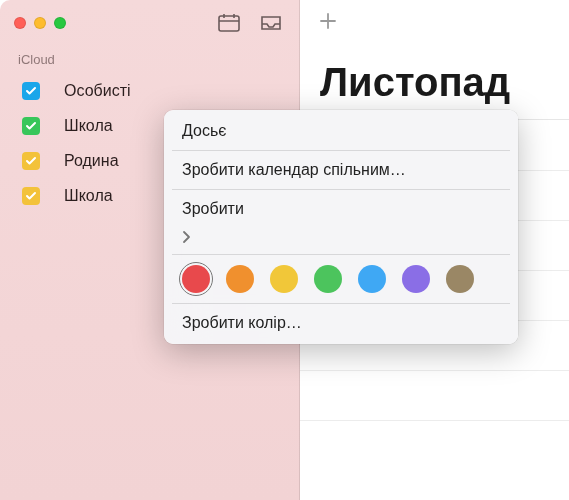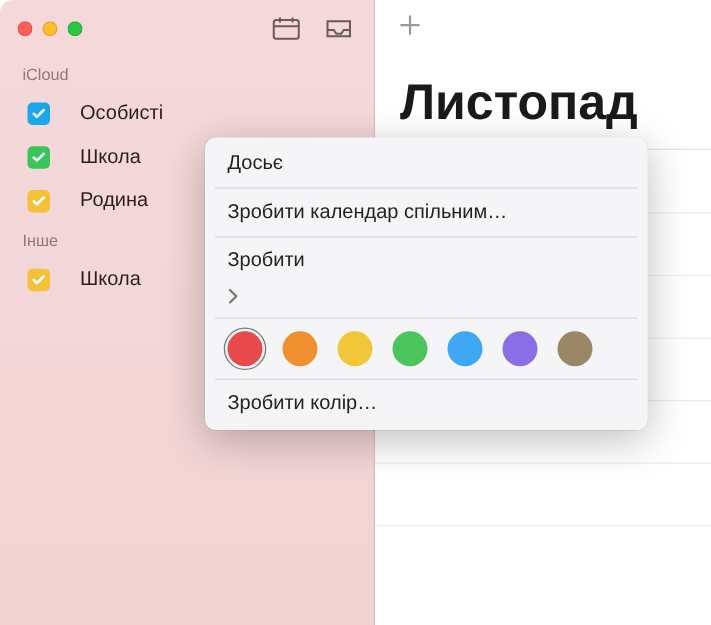--- a/index.html
+++ b/index.html
@@ -223,21 +223,20 @@
           <span class="cal-label">Школа</span>
         </div>
         <div class="cal-item">
           <div class="checkbox" style="background: rgb(243, 194, 58);">
             <svg viewBox="0 0 12 12">
               <path d="M2 6l2.5 2.5L10 3" fill="none" stroke="#fff" stroke-width="2" stroke-linecap="round" stroke-linejoin="round"></path>
             </svg>
           </div>
           <span class="cal-label">Родина</span>
         </div>
-        <div class="section-header">Інше</div>
         <div class="cal-item">
           <div class="checkbox" style="background: rgb(243, 194, 58);">
             <svg viewBox="0 0 12 12">
               <path d="M2 6l2.5 2.5L10 3" fill="none" stroke="#fff" stroke-width="2" stroke-linecap="round" stroke-linejoin="round"></path>
             </svg>
           </div>
           <span class="cal-label">Школа</span>
         </div>
       </div>
   </div>

